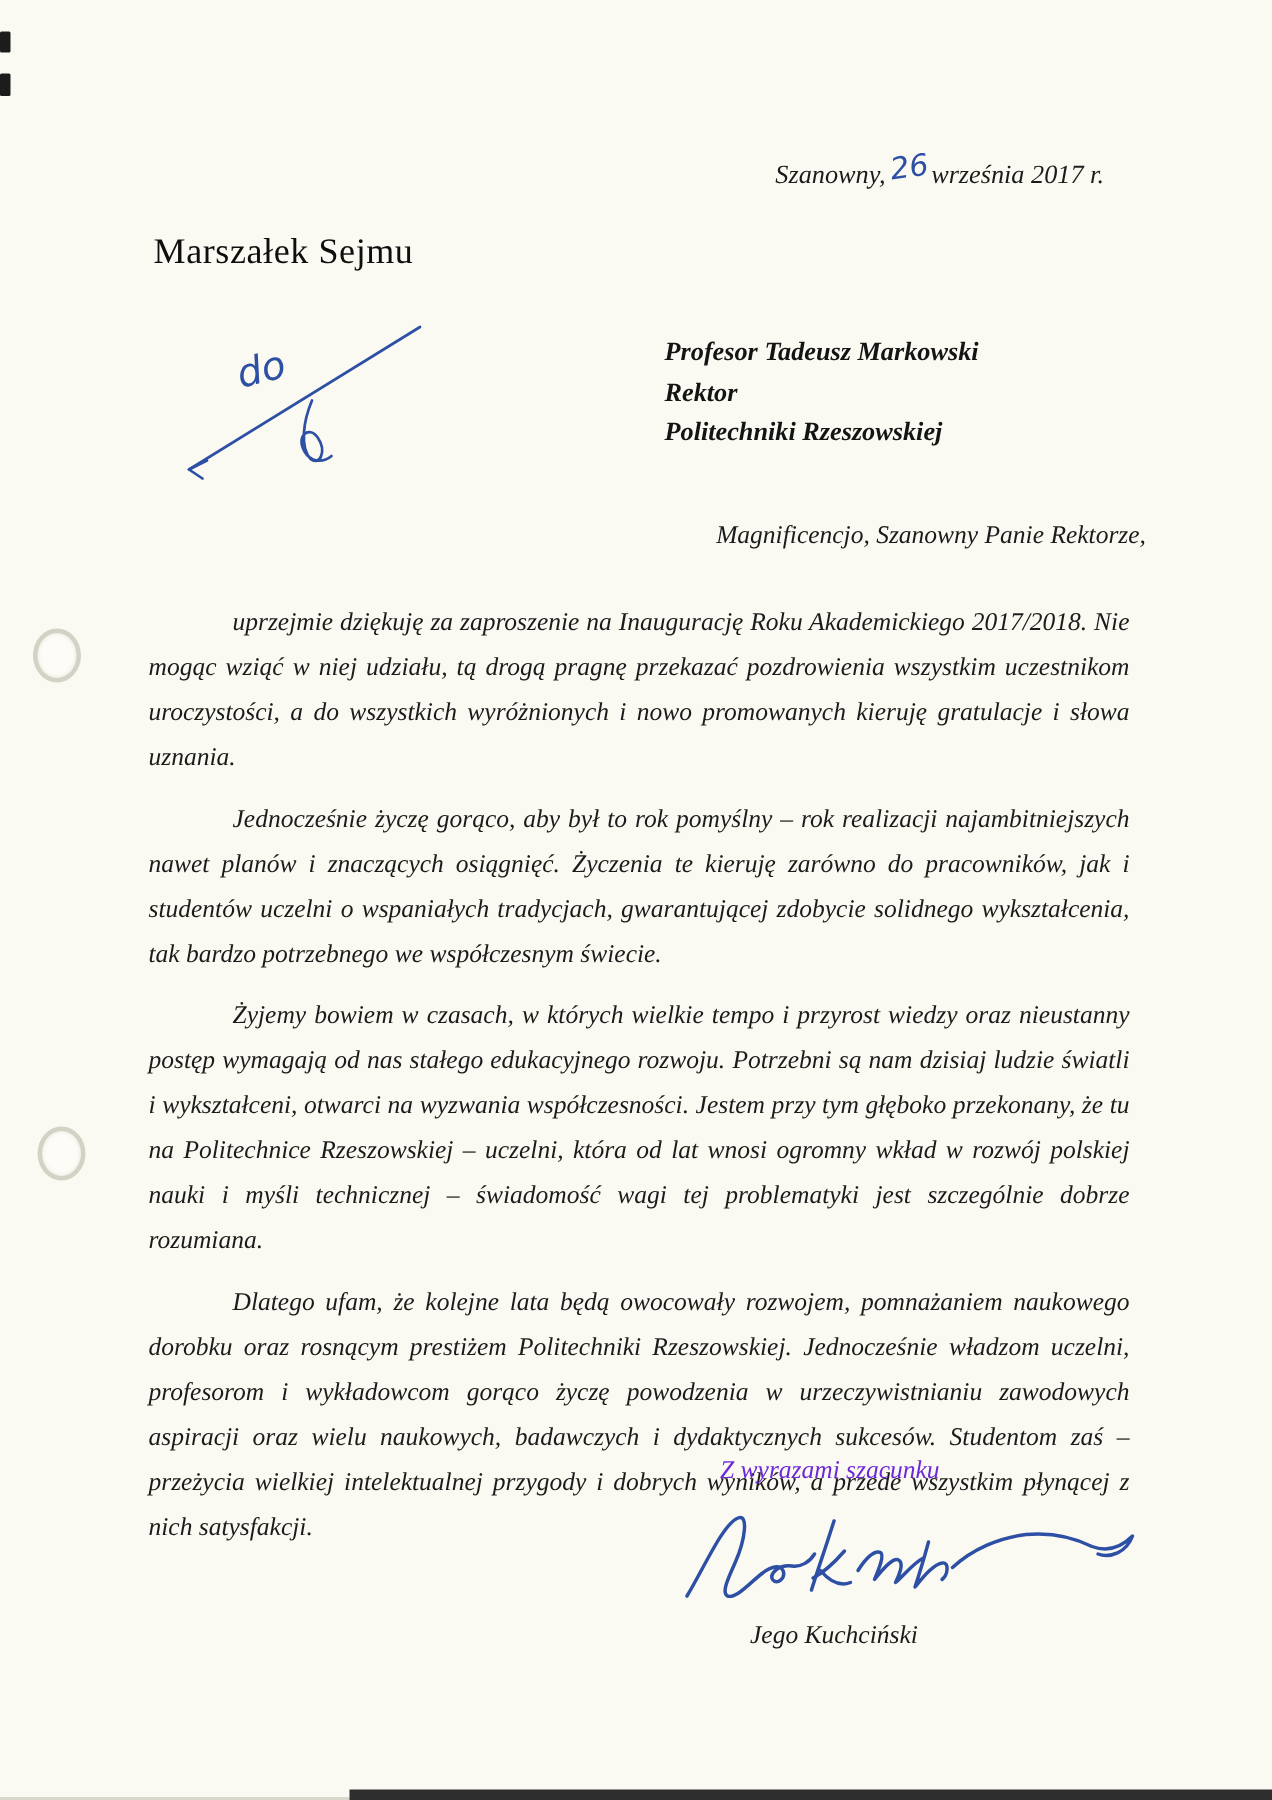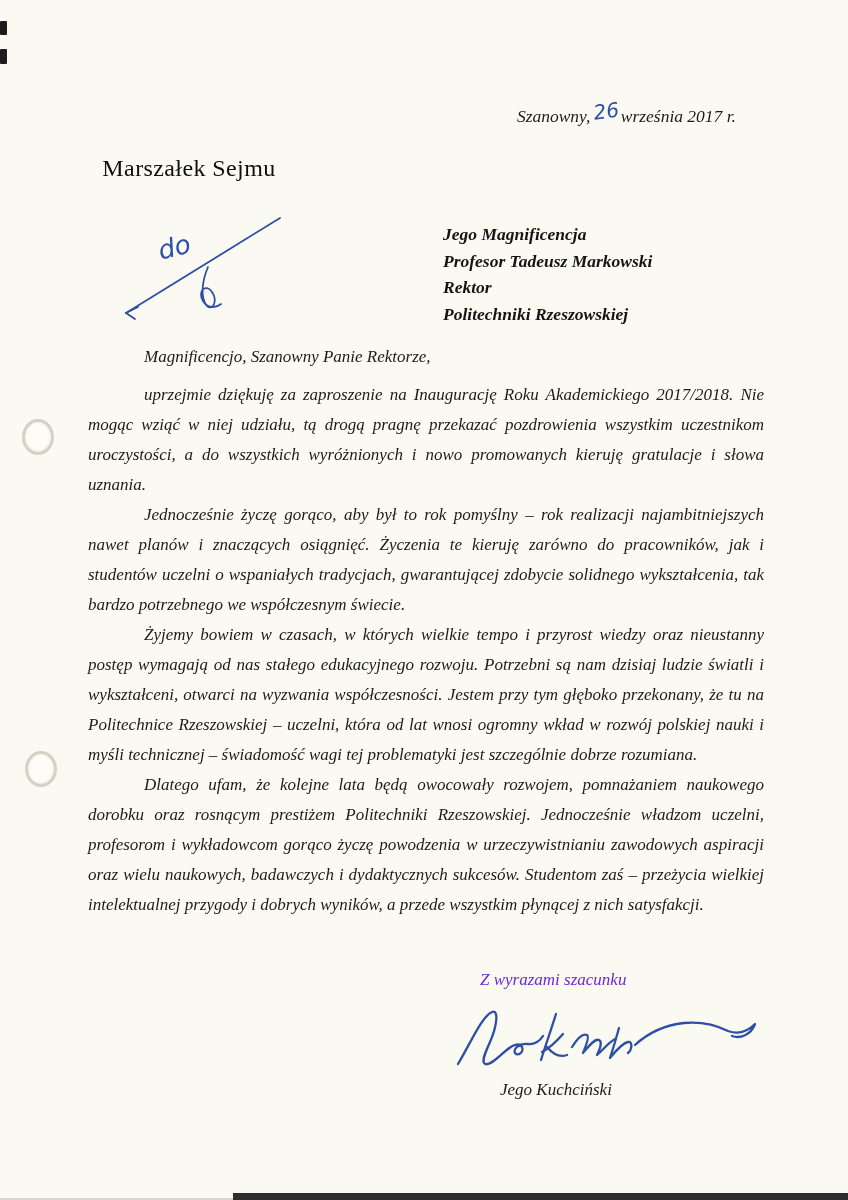--- a/index.html
+++ b/index.html
@@ -61,22 +61,22 @@
     position:absolute;left:443px;top:221px;
     font-style:italic;font-weight:bold;font-size:17.5px;line-height:26.5px;
     color:#141414;
   }
 
   
   #letter-body{
     position:absolute;left:88px;top:342px;width:676px;
     font-style:italic;font-size:17px;line-height:30px;color:#1b1b1b;
   }
-  #salutation{margin:0 0 8px 0;text-indent:56px;}
-  .para{margin:0;text-align:justify;text-indent:56px;}
+  #salutation{margin:0 0 28px 0;text-indent:56px;text-align:right;}
+  .para{margin:11px;text-align:justify;text-indent:56px;}
 
   #closing{
     position:absolute;left:480px;top:970px;
     font-style:italic;font-size:17px;color:#6d28d9;
   }
 
   
   #signature-ink{position:absolute;left:452px;top:1000px;width:312px;height:86px;}
   #signature-name{
     position:absolute;left:500px;top:1080px;
@@ -109,21 +109,20 @@
   <div id="annotation-do-wrap">
     <svg width="200" height="112" viewBox="0 0 200 112">
       <path class="ink-thin" d="M14 103 L168 8"></path>
       <path class="ink-thin" d="M14 103 L26 97 M14 103 L23 109"></path>
       <path class="ink-thin" d="M96 57 C90 71 88 88 95 96 C101 101 106 91 100 82 C94 73 85 81 91 91 C95 98 103 99 109 94"></path>
     </svg>
     <span id="annotation-do-text">do</span>
   </div>
 
   <div id="recipient">
-    <div>Jego Magnificencja</div>
     <div>Profesor Tadeusz Markowski</div>
     <div>Rektor</div>
     <div>Politechniki Rzeszowskiej</div>
   </div>
 
   <div id="letter-body">
     <p id="salutation">Magnificencjo, Szanowny Panie Rektorze,</p>
     <p class="para">uprzejmie dziękuję za zaproszenie na Inaugurację Roku Akademickiego 2017/2018. Nie mogąc wziąć w niej udziału, tą drogą pragnę przekazać pozdrowienia wszystkim uczestnikom uroczystości, a do wszystkich wyróżnionych i nowo promowanych kieruję gratulacje i słowa uznania.</p>
     <p class="para">Jednocześnie życzę gorąco, aby był to rok pomyślny – rok realizacji najambitniejszych nawet planów i znaczących osiągnięć. Życzenia te kieruję zarówno do pracowników, jak i studentów uczelni o wspaniałych tradycjach, gwarantującej zdobycie solidnego wykształcenia, tak bardzo potrzebnego we współczesnym świecie.</p>
     <p class="para">Żyjemy bowiem w czasach, w których wielkie tempo i przyrost wiedzy oraz nieustanny postęp wymagają od nas stałego edukacyjnego rozwoju. Potrzebni są nam dzisiaj ludzie światli i wykształceni, otwarci na wyzwania współczesności. Jestem przy tym głęboko przekonany, że tu na Politechnice Rzeszowskiej – uczelni, która od lat wnosi ogromny wkład w rozwój polskiej nauki i myśli technicznej – świadomość wagi tej problematyki jest szczególnie dobrze rozumiana.</p>

